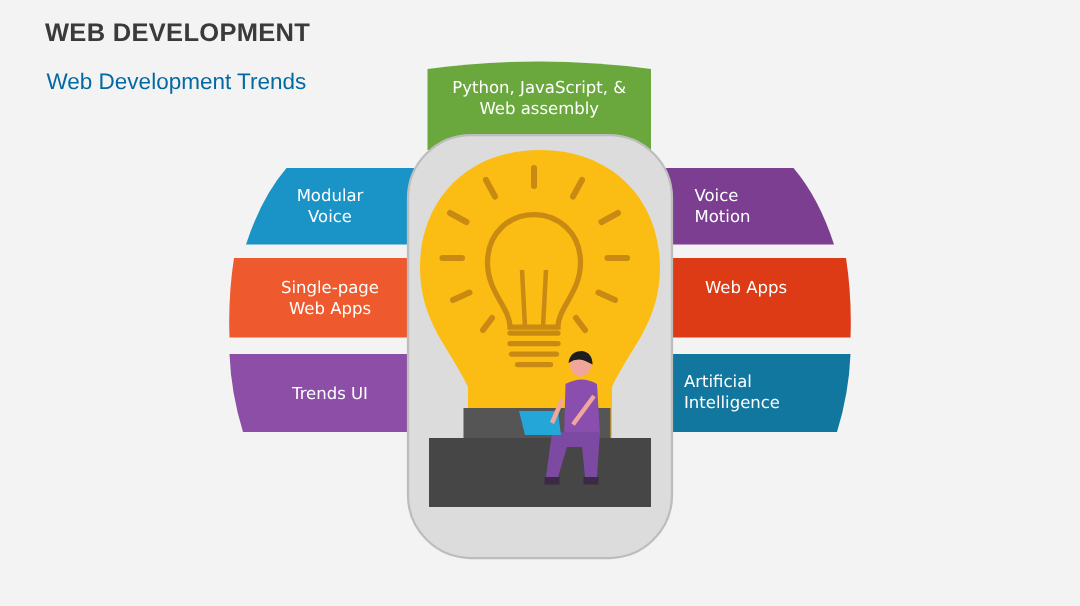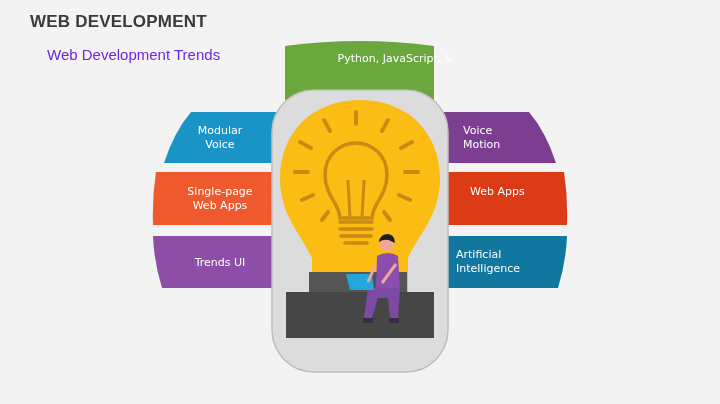--- a/index.html
+++ b/index.html
@@ -8,22 +8,22 @@
     background: #f3f3f3;
     font-family: "Liberation Sans", "DejaVu Sans", sans-serif;
     position: relative;
   }
   .title {
     position: absolute; left: 30px; top: 12px;
     font-size: 17px; font-weight: bold; color: #3a3a3a;
     letter-spacing: 0.2px;
   }
   .subtitle {
-    position: absolute; left: 47px; top: 46px;
-    font-size: 15px; color: #6d28d9;
+    position: absolute; left: 31px; top: 46px;
+    font-size: 15px; color: #0369a1;
   }
   svg.diagram { position: absolute; left: 0; top: 0; }
   .label {
     position: absolute; color: #fff; font-size: 11px; line-height: 14px;
     font-family: "DejaVu Sans", sans-serif;
   }
   .label.center { text-align: center; }
 </style>
 </head>
 <body>
@@ -85,22 +85,23 @@
     <path d="M377,256 Q388,250 398,256 L400,290 L376,290 Z" fill="#8a4eae"></path>
     <path d="M368,288 L400,288 L398,318 L390,318 L388,298 L378,298 L372,318 L364,318 Z" fill="#7d4aa3"></path>
     <rect x="363" y="318" width="10" height="5" fill="#3a2a44"></rect>
     <rect x="389" y="318" width="10" height="5" fill="#3a2a44"></rect>
     <path d="M346,274 L372,274 L374,290 L350,290 Z" fill="#25a6d9"></path>
     <path d="M375,266 L368,282" stroke="#f0a69a" stroke-width="3"></path>
     <path d="M396,264 L382,283" stroke="#f0a69a" stroke-width="3"></path>
   </g>
 </svg>
 
-<div class="label center" style="left:285px; top:52px; width:149px;margin-left:36px;">
+<div class="label center" style="left:285px; top:52px; width:149px;">
   <div>Python, JavaScript, &amp;</div>
+  <div>Web assembly</div>
 </div>
 
 <div class="label center" style="left:185px; top:124px; width:70px;">
   <div>Modular</div>
   <div>Voice</div>
 </div>
 <div class="label center" style="left:175px; top:185px; width:90px;text-align:center;">
   <div>Single-page</div>
   <div>Web Apps</div>
 </div>

